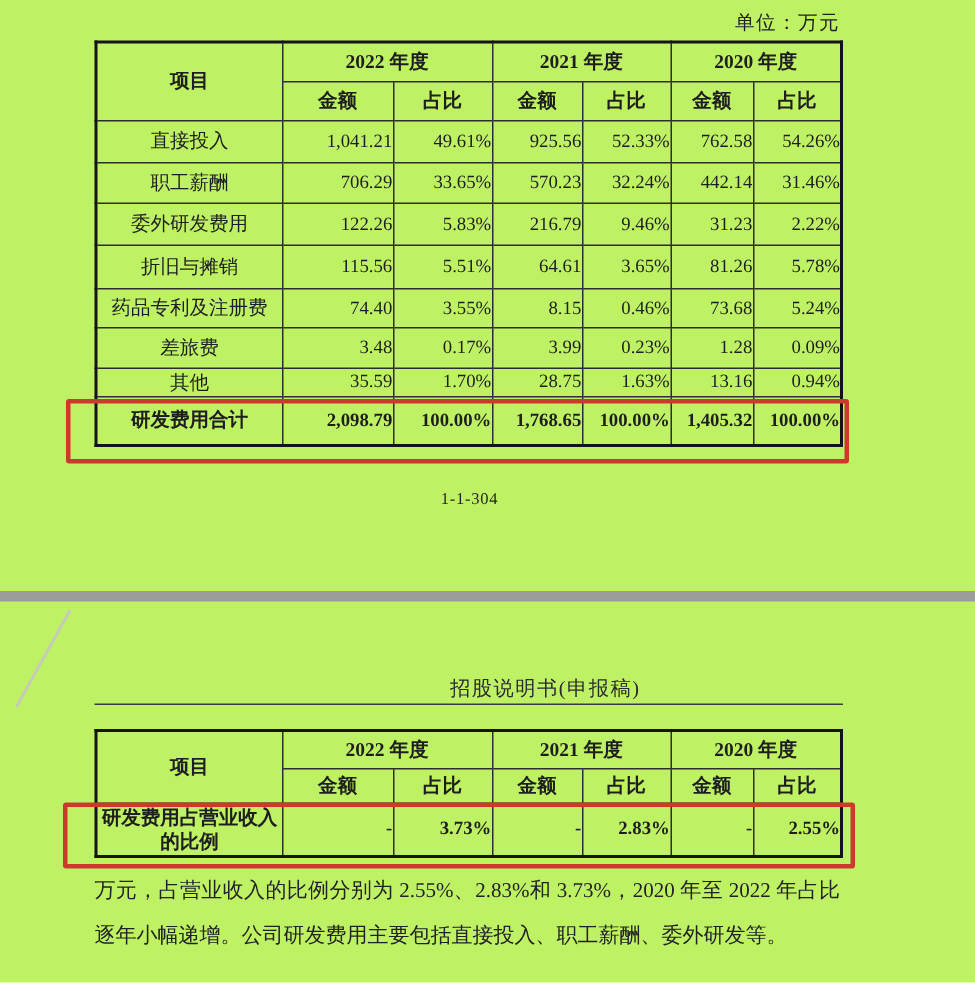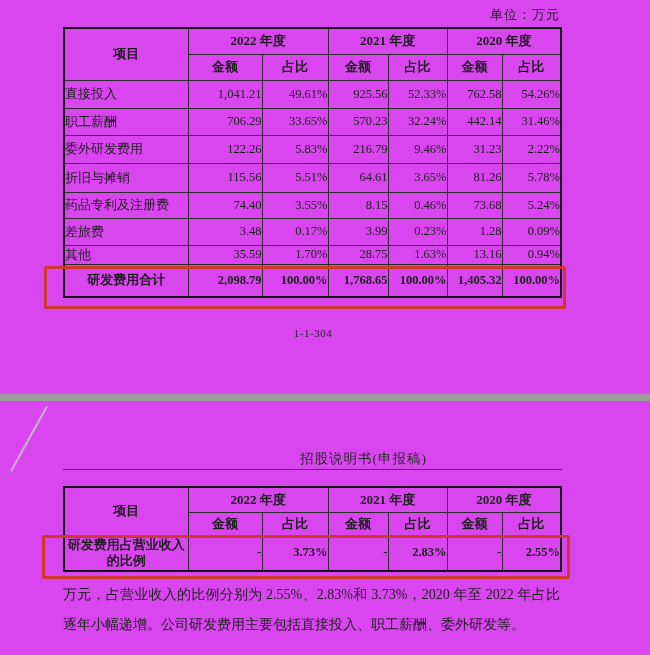--- a/index.html
+++ b/index.html
@@ -1,36 +1,36 @@
 <!DOCTYPE html>
 <html><head>
 <meta charset="utf-8">
 <style>
   html,body{margin:0;padding:0;background:#ffffff;}
   .canvas{
     position:relative;width:650px;height:655px;overflow:hidden;
-    background:#d946ef;
+    background:#bef264;
     font-family:"Liberation Serif","DejaVu Serif",serif;
     color:#1e1e1e;
   }
   
   table.doc{
     position:absolute;border-collapse:collapse;table-layout:fixed;
     width:497px;left:63px;
     border:2px solid #141414;
     font-size:13px;
   }
   table.doc td{
     border:1px solid #2d2d2d;
     padding:0;vertical-align:middle;
     overflow:hidden;white-space:nowrap;
   }
   td.c{text-align:center;}
   td.bld{font-weight:bold;}
-  td.lbl{text-align:left;padding-left:11px;}
+  td.lbl{text-align:center;padding-left:11px;}
   td.num{text-align:right;padding-right:9px;font-size:12.5px;}
   
   .t1 tr.h{height:26px;}
   .t1 tr.r1{height:28px;}.t1 tr.r2{height:27px;}.t1 tr.r3{height:28px;}
   .t1 tr.r4{height:29px;}.t1 tr.r5{height:26px;}.t1 tr.r6{height:27px;}
   .t1 tr.r7{height:19px;}
   .t1 tr.tt{height:33px;}
   .t1{top:27px;}
   
   .t2{top:486px;}

